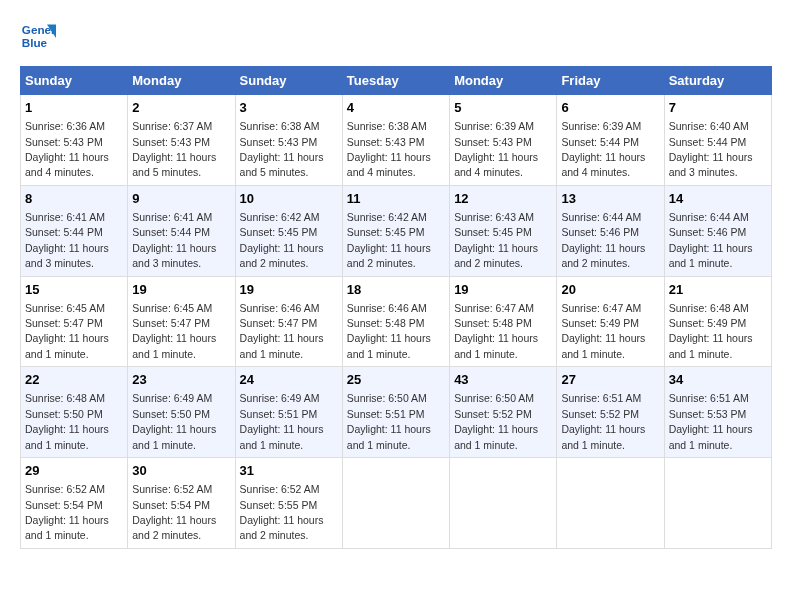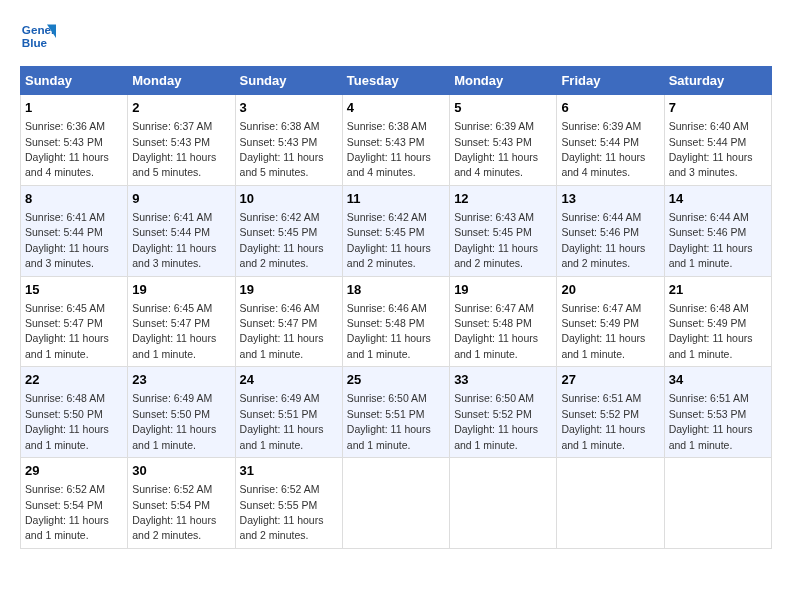--- a/index.html
+++ b/index.html
@@ -140,21 +140,21 @@
         <td><span class="day-num">18</span><span class="cell-text">Sunrise: 6:46 AM</span><br><span class="cell-text">Sunset: 5:48 PM</span><br><span class="cell-text">Daylight: 11 hours and 1 minute.</span></td>
         <td><span class="day-num">19</span><span class="cell-text">Sunrise: 6:47 AM</span><br><span class="cell-text">Sunset: 5:48 PM</span><br><span class="cell-text">Daylight: 11 hours and 1 minute.</span></td>
         <td><span class="day-num">20</span><span class="cell-text">Sunrise: 6:47 AM</span><br><span class="cell-text">Sunset: 5:49 PM</span><br><span class="cell-text">Daylight: 11 hours and 1 minute.</span></td>
         <td><span class="day-num">21</span><span class="cell-text">Sunrise: 6:48 AM</span><br><span class="cell-text">Sunset: 5:49 PM</span><br><span class="cell-text">Daylight: 11 hours and 1 minute.</span></td>
       </tr>
       <tr>
         <td><span class="day-num">22</span><span class="cell-text">Sunrise: 6:48 AM</span><br><span class="cell-text">Sunset: 5:50 PM</span><br><span class="cell-text">Daylight: 11 hours and 1 minute.</span></td>
         <td><span class="day-num">23</span><span class="cell-text">Sunrise: 6:49 AM</span><br><span class="cell-text">Sunset: 5:50 PM</span><br><span class="cell-text">Daylight: 11 hours and 1 minute.</span></td>
         <td><span class="day-num">24</span><span class="cell-text">Sunrise: 6:49 AM</span><br><span class="cell-text">Sunset: 5:51 PM</span><br><span class="cell-text">Daylight: 11 hours and 1 minute.</span></td>
         <td><span class="day-num">25</span><span class="cell-text">Sunrise: 6:50 AM</span><br><span class="cell-text">Sunset: 5:51 PM</span><br><span class="cell-text">Daylight: 11 hours and 1 minute.</span></td>
-        <td><span class="day-num">33</span><span class="cell-text">Sunrise: 6:50 AM</span><br><span class="cell-text">Sunset: 5:52 PM</span><br><span class="cell-text">Daylight: 11 hours and 1 minute.</span></td>
+        <td><span class="day-num">43</span><span class="cell-text">Sunrise: 6:50 AM</span><br><span class="cell-text">Sunset: 5:52 PM</span><br><span class="cell-text">Daylight: 11 hours and 1 minute.</span></td>
         <td><span class="day-num">27</span><span class="cell-text">Sunrise: 6:51 AM</span><br><span class="cell-text">Sunset: 5:52 PM</span><br><span class="cell-text">Daylight: 11 hours and 1 minute.</span></td>
         <td><span class="day-num">34</span><span class="cell-text">Sunrise: 6:51 AM</span><br><span class="cell-text">Sunset: 5:53 PM</span><br><span class="cell-text">Daylight: 11 hours and 1 minute.</span></td>
       </tr>
       <tr>
         <td><span class="day-num">29</span><span class="cell-text">Sunrise: 6:52 AM</span><br><span class="cell-text">Sunset: 5:54 PM</span><br><span class="cell-text">Daylight: 11 hours and 1 minute.</span></td>
         <td><span class="day-num">30</span><span class="cell-text">Sunrise: 6:52 AM</span><br><span class="cell-text">Sunset: 5:54 PM</span><br><span class="cell-text">Daylight: 11 hours and 2 minutes.</span></td>
         <td><span class="day-num">31</span><span class="cell-text">Sunrise: 6:52 AM</span><br><span class="cell-text">Sunset: 5:55 PM</span><br><span class="cell-text">Daylight: 11 hours and 2 minutes.</span></td>
         <td></td>
         <td></td>
         <td></td>

